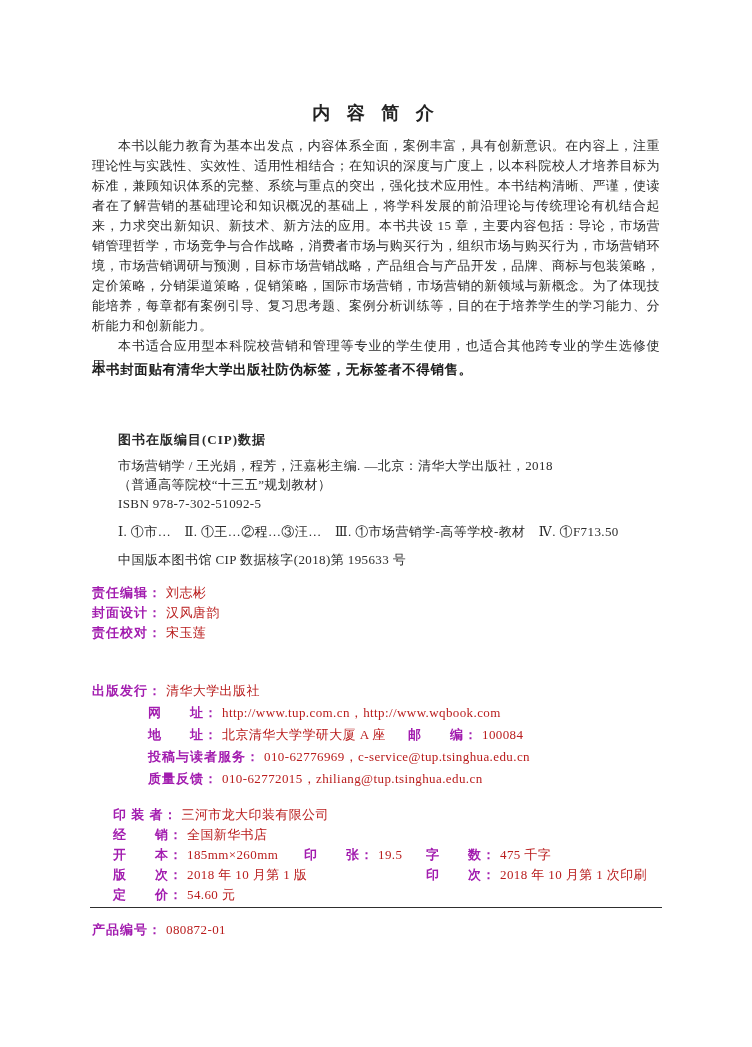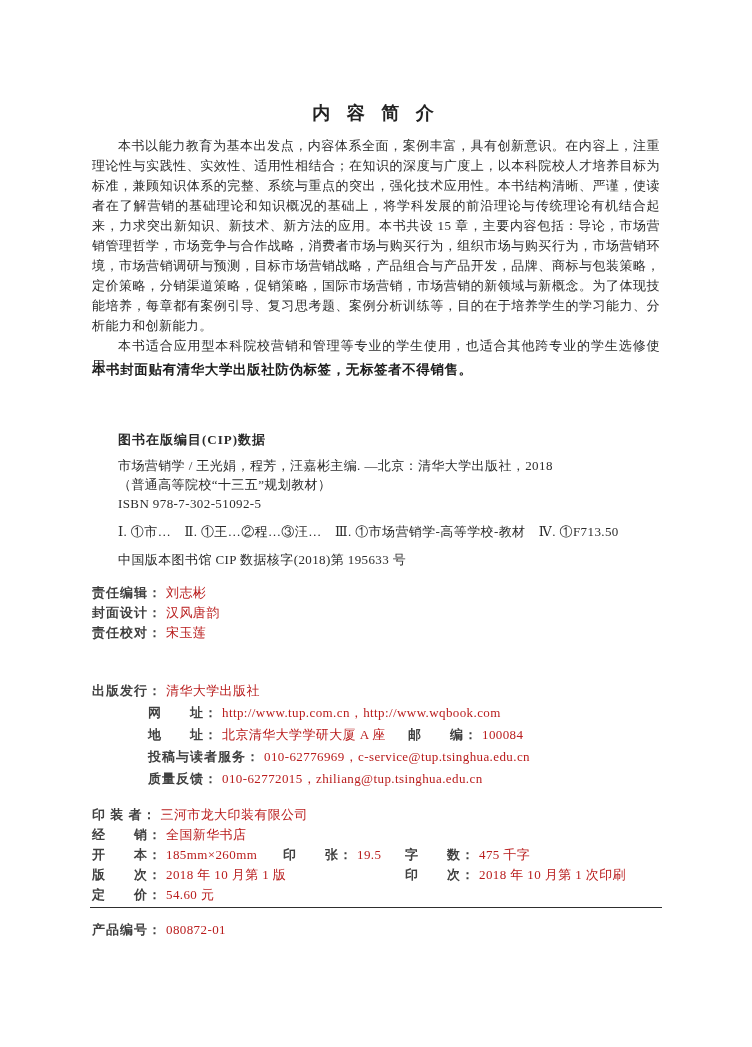--- a/index.html
+++ b/index.html
@@ -42,30 +42,30 @@
   }
   
   .cip{top:430px;left:118px;width:542px;}
   .cip p{margin:0;font-size:13px;line-height:19px;letter-spacing:0.4px;}
   .cip .cip-heading{font-weight:bold;margin-bottom:7px;letter-spacing:1px;}
   .cip .gap{margin-top:9px;}
   
   .staff{top:583px;}
   .row{position:relative;font-size:13px;letter-spacing:0.4px;white-space:nowrap;}
   .staff .row{height:20px;line-height:20px;}
-  .lbl{font-weight:bold;letter-spacing:1px;color:#404040;}
+  .lbl{font-weight:bold;letter-spacing:1px;color:#a21caf;}
   .val{font-weight:normal;margin-left:4px;color:#b91c1c;}
   
   .pub{top:680px;}
   .pub .row{height:22px;line-height:22px;}
   .sub{padding-left:56px;font-family:Liberation Serif, serif;}
   .cR{position:absolute;left:316px;top:0;}
   
   .printing{top:805px;}
-  .printing .row{height:20px;line-height:20px;}
+  .printing .row{height:20px;line-height:20px;margin-left:21px;}
   .c2{position:absolute;left:191px;top:0;}
   .c3{position:absolute;left:313px;top:0;}
   
   .rule{
     position:absolute;left:90px;top:907px;width:572px;height:0;
     border:none;border-top:1.5px solid #2e2e2e;margin:0;
   }
   .footer{top:920px;height:20px;line-height:20px;font-size:13px;letter-spacing:0.4px;}
 </style>
 </head>

